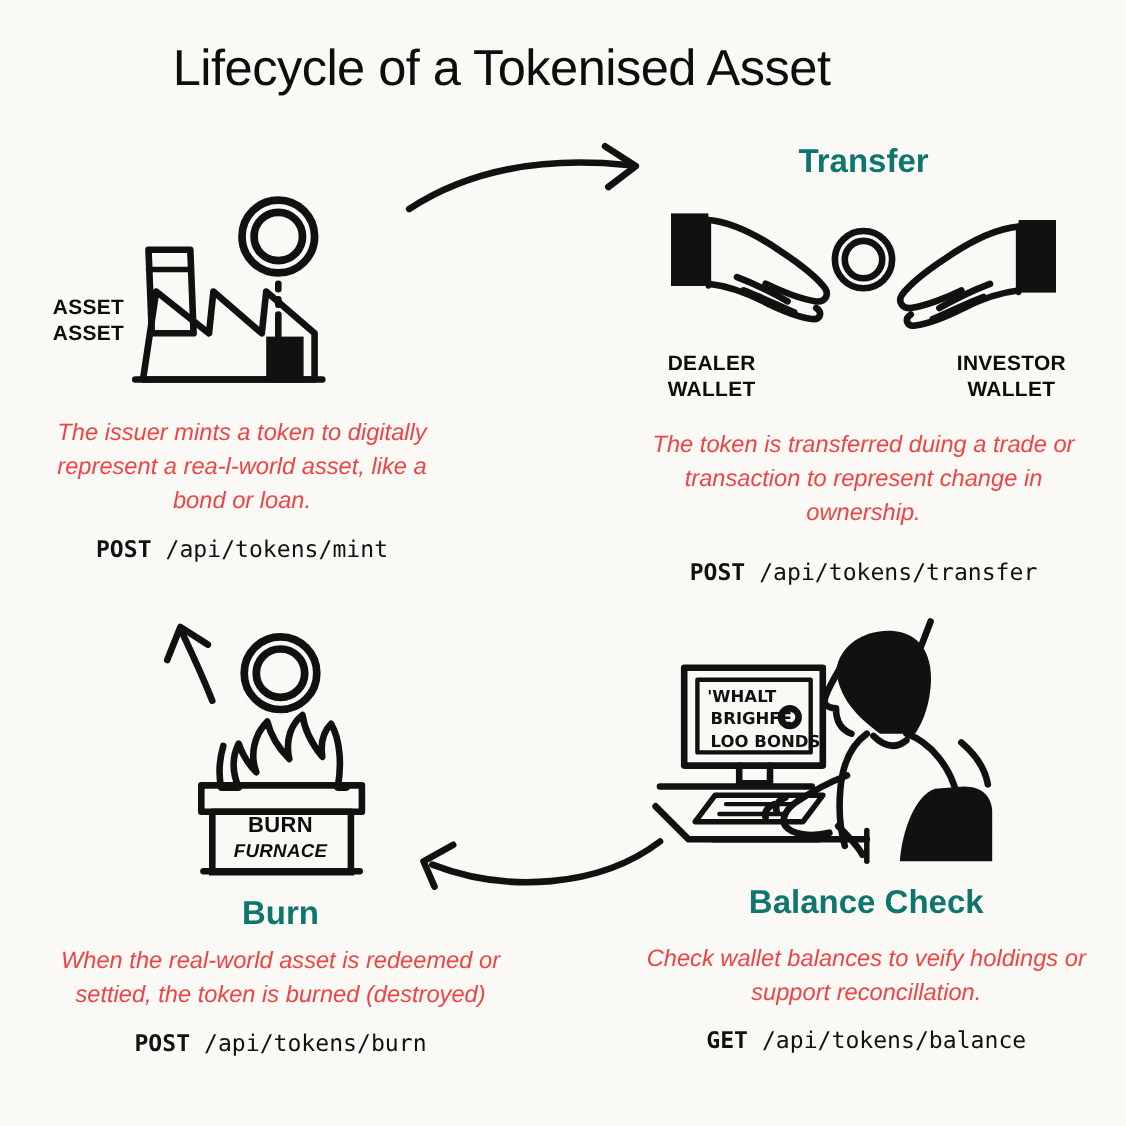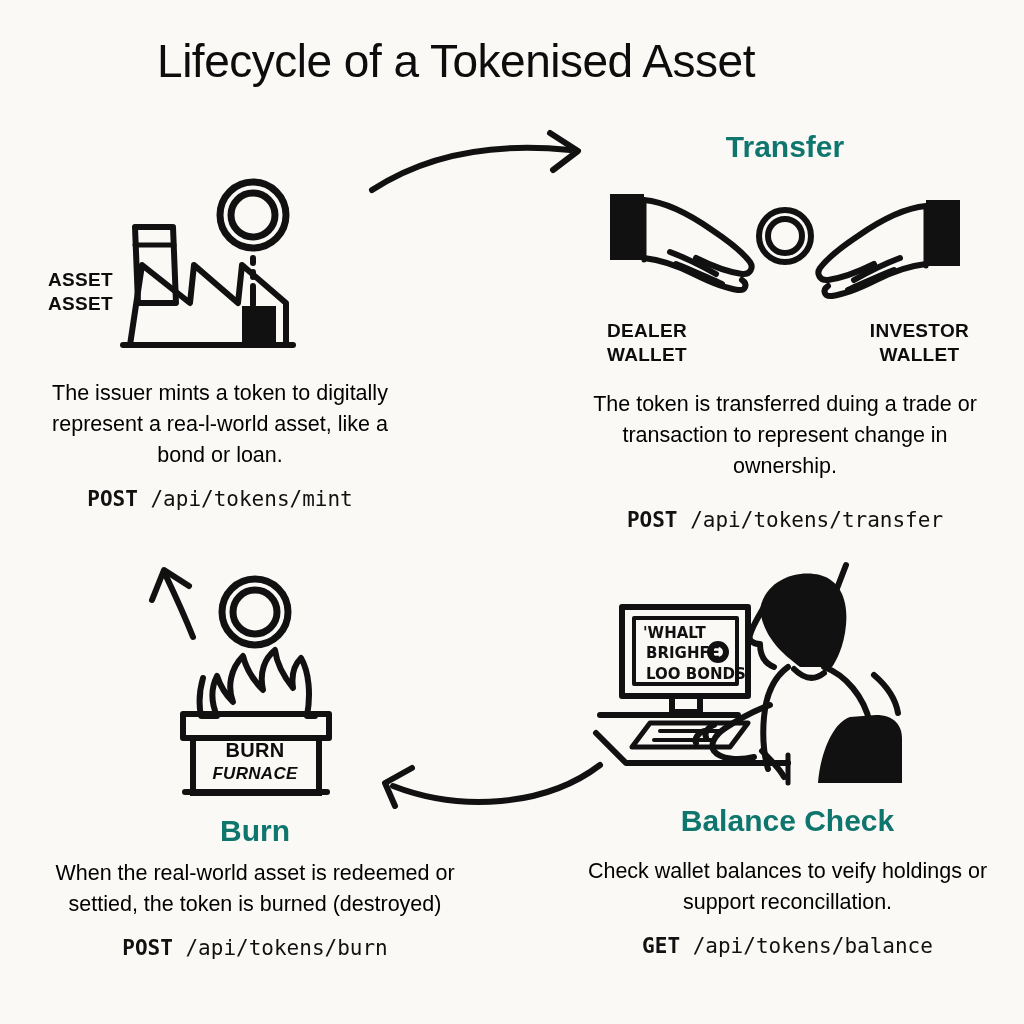--- a/index.html
+++ b/index.html
@@ -43,21 +43,22 @@
     text-align: center;
     font-size: 30px;
     font-weight: 700;
     color: #0f766e;
   }
 
   .stage-desc {
     text-align: center;
     font-size: 21.5px;
     line-height: 31px;
-    color: #000000;
+    color: #ef4444;
+    font-style: italic;
   }
 
   .stage-api {
     text-align: center;
     font-family: "DejaVu Sans Mono", "Liberation Mono", monospace;
     font-size: 21px;
     color: #111111;
     white-space: nowrap;
   }
   .stage-api .verb { font-weight: 700; }

